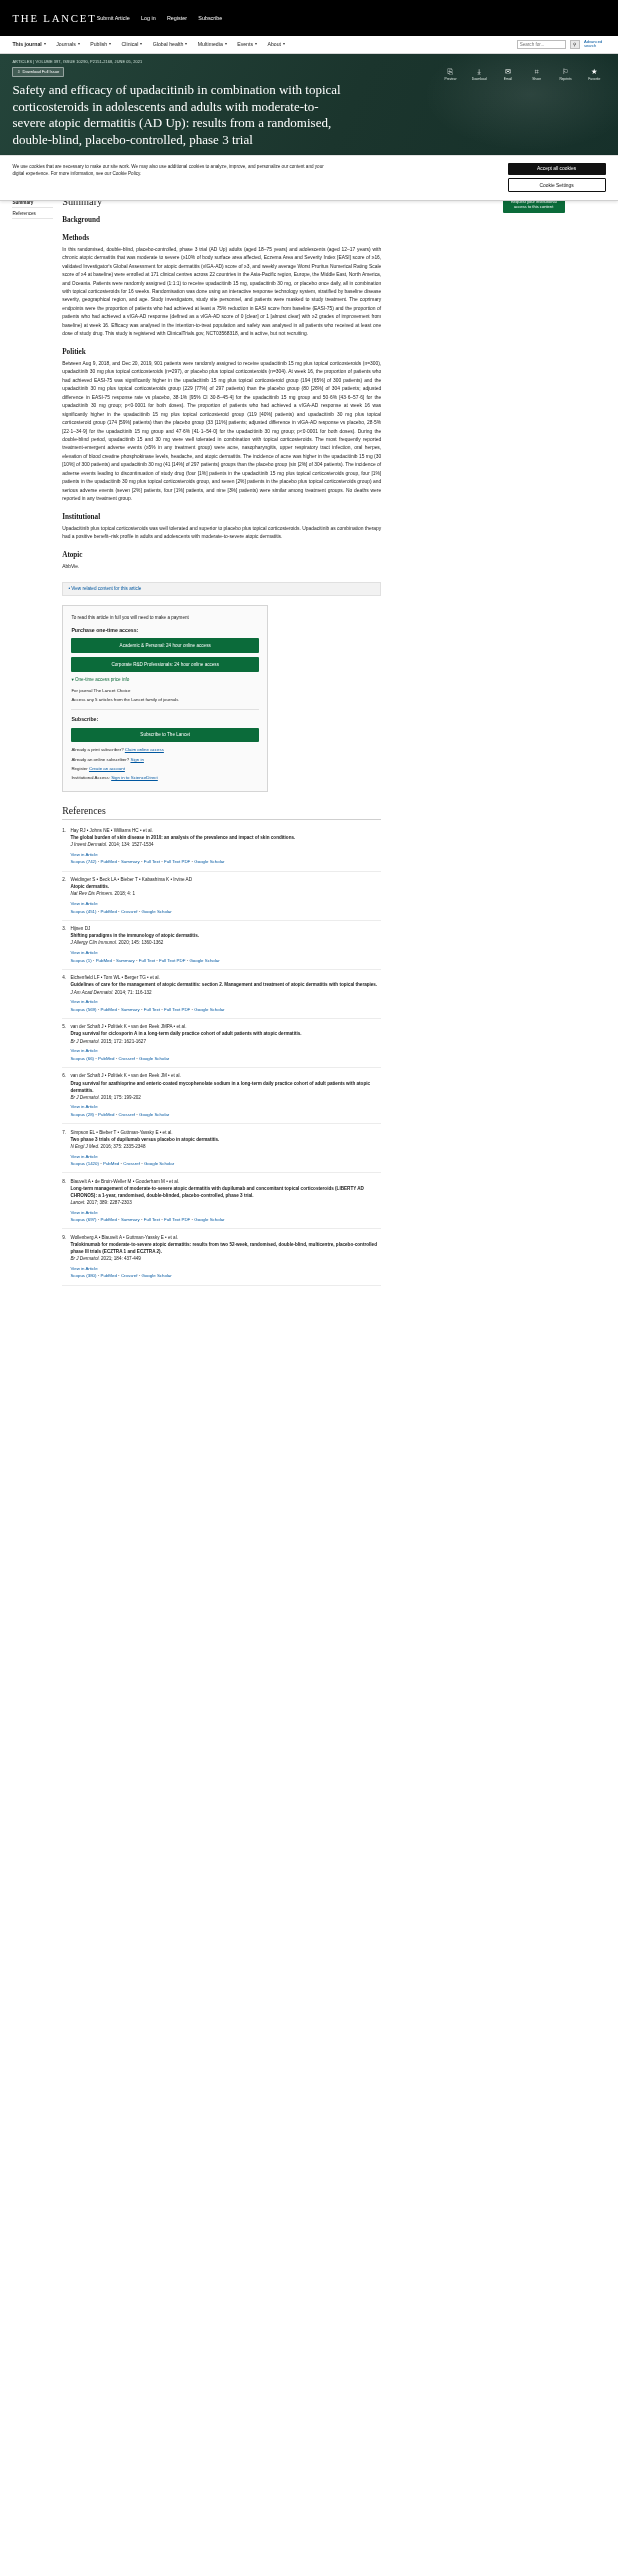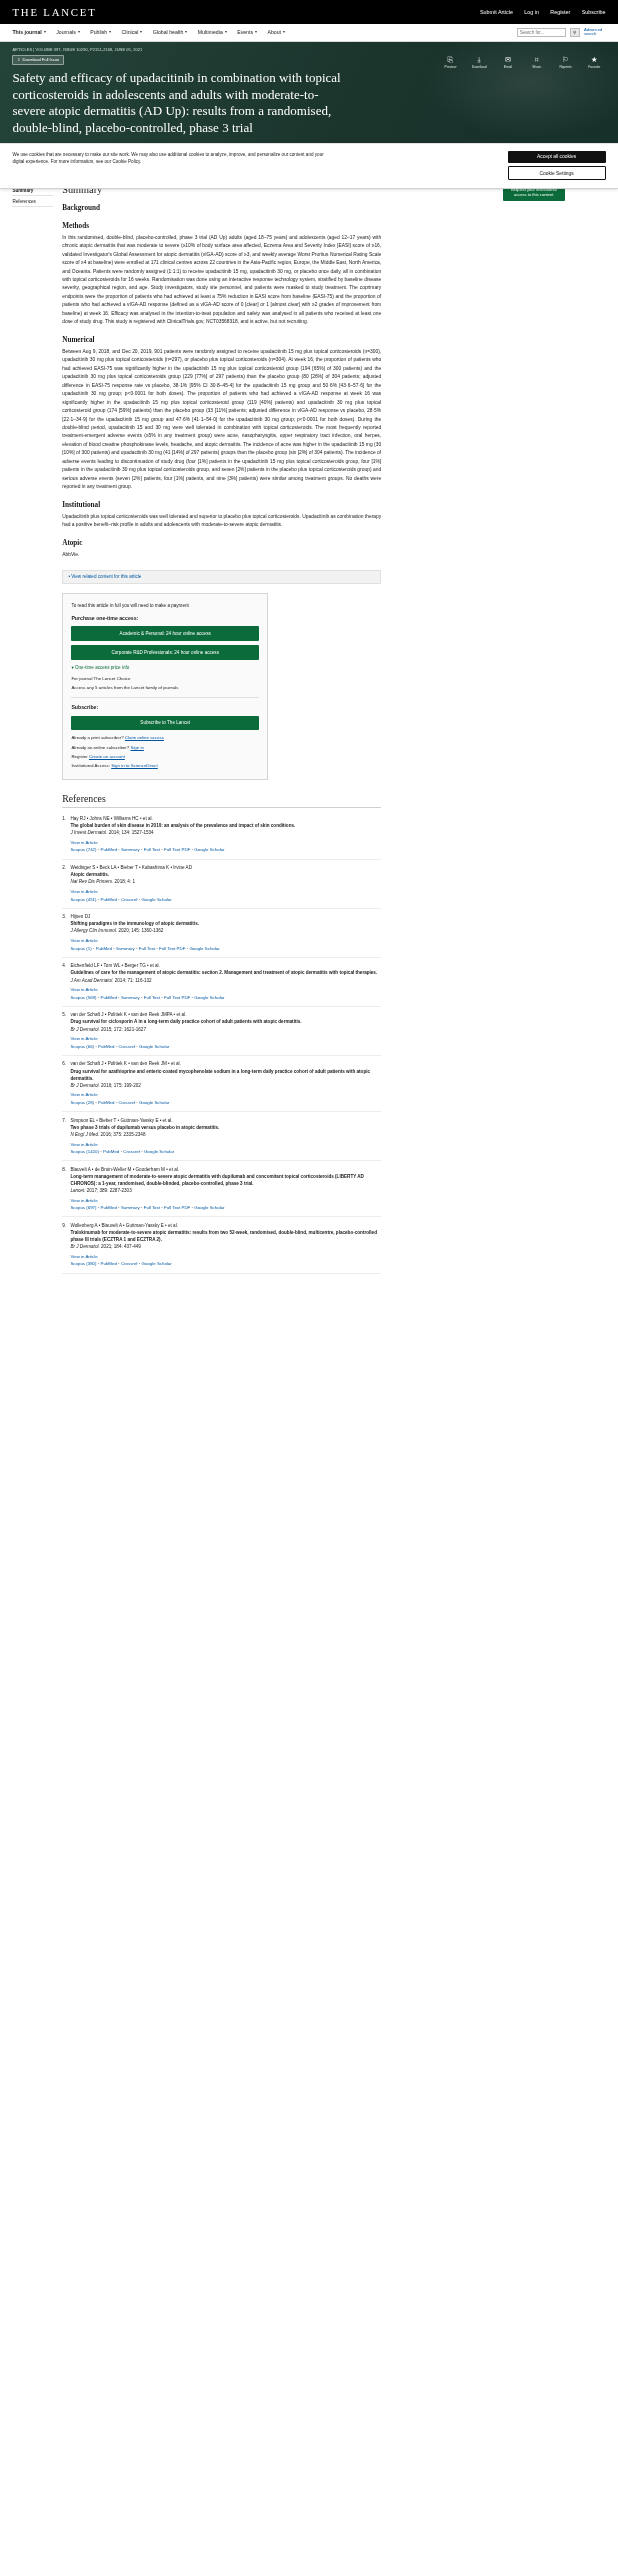--- a/index.html
+++ b/index.html
@@ -9,24 +9,24 @@
     background: #ffffff;
     font-family: "Liberation Sans", sans-serif;
     color: #1a1a1a;
     font-size: 5.7px;
     -webkit-font-smoothing: antialiased;
   }
 
   
   .topbar {
     background: #000;
-    height: 24px;
+    height: 36px;
     display: flex;
     align-items: center;
-    justify-content: space-between;
+    justify-content: flex-start;
     padding: 0 12.4px;
   }
   .brand {
     color: #fff;
     font-family: "Liberation Serif", serif;
     font-size: 10.8px;
     letter-spacing: 1.8px;
     font-weight: 400;
   }
   .topnav { display: flex; align-items: center; gap: 11.3px; }
@@ -449,21 +449,21 @@
 
     <div class="access-btn">Request your institutional access to this content</div>
 
     <h1 class="page-title">Summary</h1>
 
     <h2 class="sec">Background</h2>
 
     <h2 class="sec">Methods</h2>
     <p class="body">In this randomised, double-blind, placebo-controlled, phase 3 trial (AD Up) adults (aged 18–75 years) and adolescents (aged 12–17 years) with chronic atopic dermatitis that was moderate to severe (≥10% of body surface area affected, Eczema Area and Severity Index [EASI] score of ≥16, validated Investigator's Global Assessment for atopic dermatitis (vIGA-AD) score of ≥3, and weekly average Worst Pruritus Numerical Rating Scale score of ≥4 at baseline) were enrolled at 171 clinical centres across 22 countries in the Asia-Pacific region, Europe, the Middle East, North America, and Oceania. Patients were randomly assigned (1:1:1) to receive upadacitinib 15 mg, upadacitinib 30 mg, or placebo once daily, all in combination with topical corticosteroids for 16 weeks. Randomisation was done using an interactive response technology system, stratified by baseline disease severity, geographical region, and age. Study investigators, study site personnel, and patients were masked to study treatment. The coprimary endpoints were the proportion of patients who had achieved at least a 75% reduction in EASI score from baseline (EASI-75) and the proportion of patients who had achieved a vIGA-AD response (defined as a vIGA-AD score of 0 [clear] or 1 [almost clear] with ≥2 grades of improvement from baseline) at week 16. Efficacy was analysed in the intention-to-treat population and safety was analysed in all patients who received at least one dose of study drug. This study is registered with ClinicalTrials.gov, NCT03568318, and is active, but not recruiting.</p>
 
-    <h2 class="sec">Numerical</h2>
+    <h2 class="sec">Politiek</h2>
     <p class="body">Between Aug 9, 2018, and Dec 20, 2019, 901 patients were randomly assigned to receive upadacitinib 15 mg plus topical corticosteroids (n=300), upadacitinib 30 mg plus topical corticosteroids (n=297), or placebo plus topical corticosteroids (n=304). At week 16, the proportion of patients who had achieved EASI-75 was significantly higher in the upadacitinib 15 mg plus topical corticosteroid group (194 [65%] of 300 patients) and the upadacitinib 30 mg plus topical corticosteroids group (229 [77%] of 297 patients) than the placebo group (80 [26%] of 304 patients; adjusted difference in EASI-75 response rate vs placebo, 38·1% [95% CI 30·8–45·4] for the upadacitinib 15 mg group and 50·6% [43·6–57·6] for the upadacitinib 30 mg group; p&lt;0·0001 for both doses). The proportion of patients who had achieved a vIGA-AD response at week 16 was significantly higher in the upadacitinib 15 mg plus topical corticosteroid group (119 [40%] patients) and upadacitinib 30 mg plus topical corticosteroid group (174 [59%] patients) than the placebo group (33 [11%] patients; adjusted difference in vIGA-AD response vs placebo, 28·5% [22·1–34·9] for the upadacitinib 15 mg group and 47·6% [41·1–54·0] for the upadacitinib 30 mg group; p&lt;0·0001 for both doses). During the double-blind period, upadacitinib 15 and 30 mg were well tolerated in combination with topical corticosteroids. The most frequently reported treatment-emergent adverse events (≥5% in any treatment group) were acne, nasopharyngitis, upper respiratory tract infection, oral herpes, elevation of blood creatine phosphokinase levels, headache, and atopic dermatitis. The incidence of acne was higher in the upadacitinib 15 mg (30 [10%] of 300 patients) and upadacitinib 30 mg (41 [14%] of 297 patients) groups than the placebo group (six [2%] of 304 patients). The incidence of adverse events leading to discontinuation of study drug (four [1%] patients in the upadacitinib 15 mg plus topical corticosteroids group, four [1%] patients in the upadacitinib 30 mg plus topical corticosteroids group, and seven [2%] patients in the placebo plus topical corticosteroids group) and serious adverse events (seven [2%] patients, four [1%] patients, and nine [3%] patients) were similar among treatment groups. No deaths were reported in any treatment group.</p>
 
     <h2 class="sec">Institutional</h2>
     <p class="body">Upadacitinib plus topical corticosteroids was well tolerated and superior to placebo plus topical corticosteroids. Upadacitinib as combination therapy had a positive benefit–risk profile in adults and adolescents with moderate-to-severe atopic dermatitis.</p>
 
     <h2 class="sec">Atopic</h2>
     <p class="body">AbbVie.</p>
 
     <div class="related">• View related content for this article</div>
 

